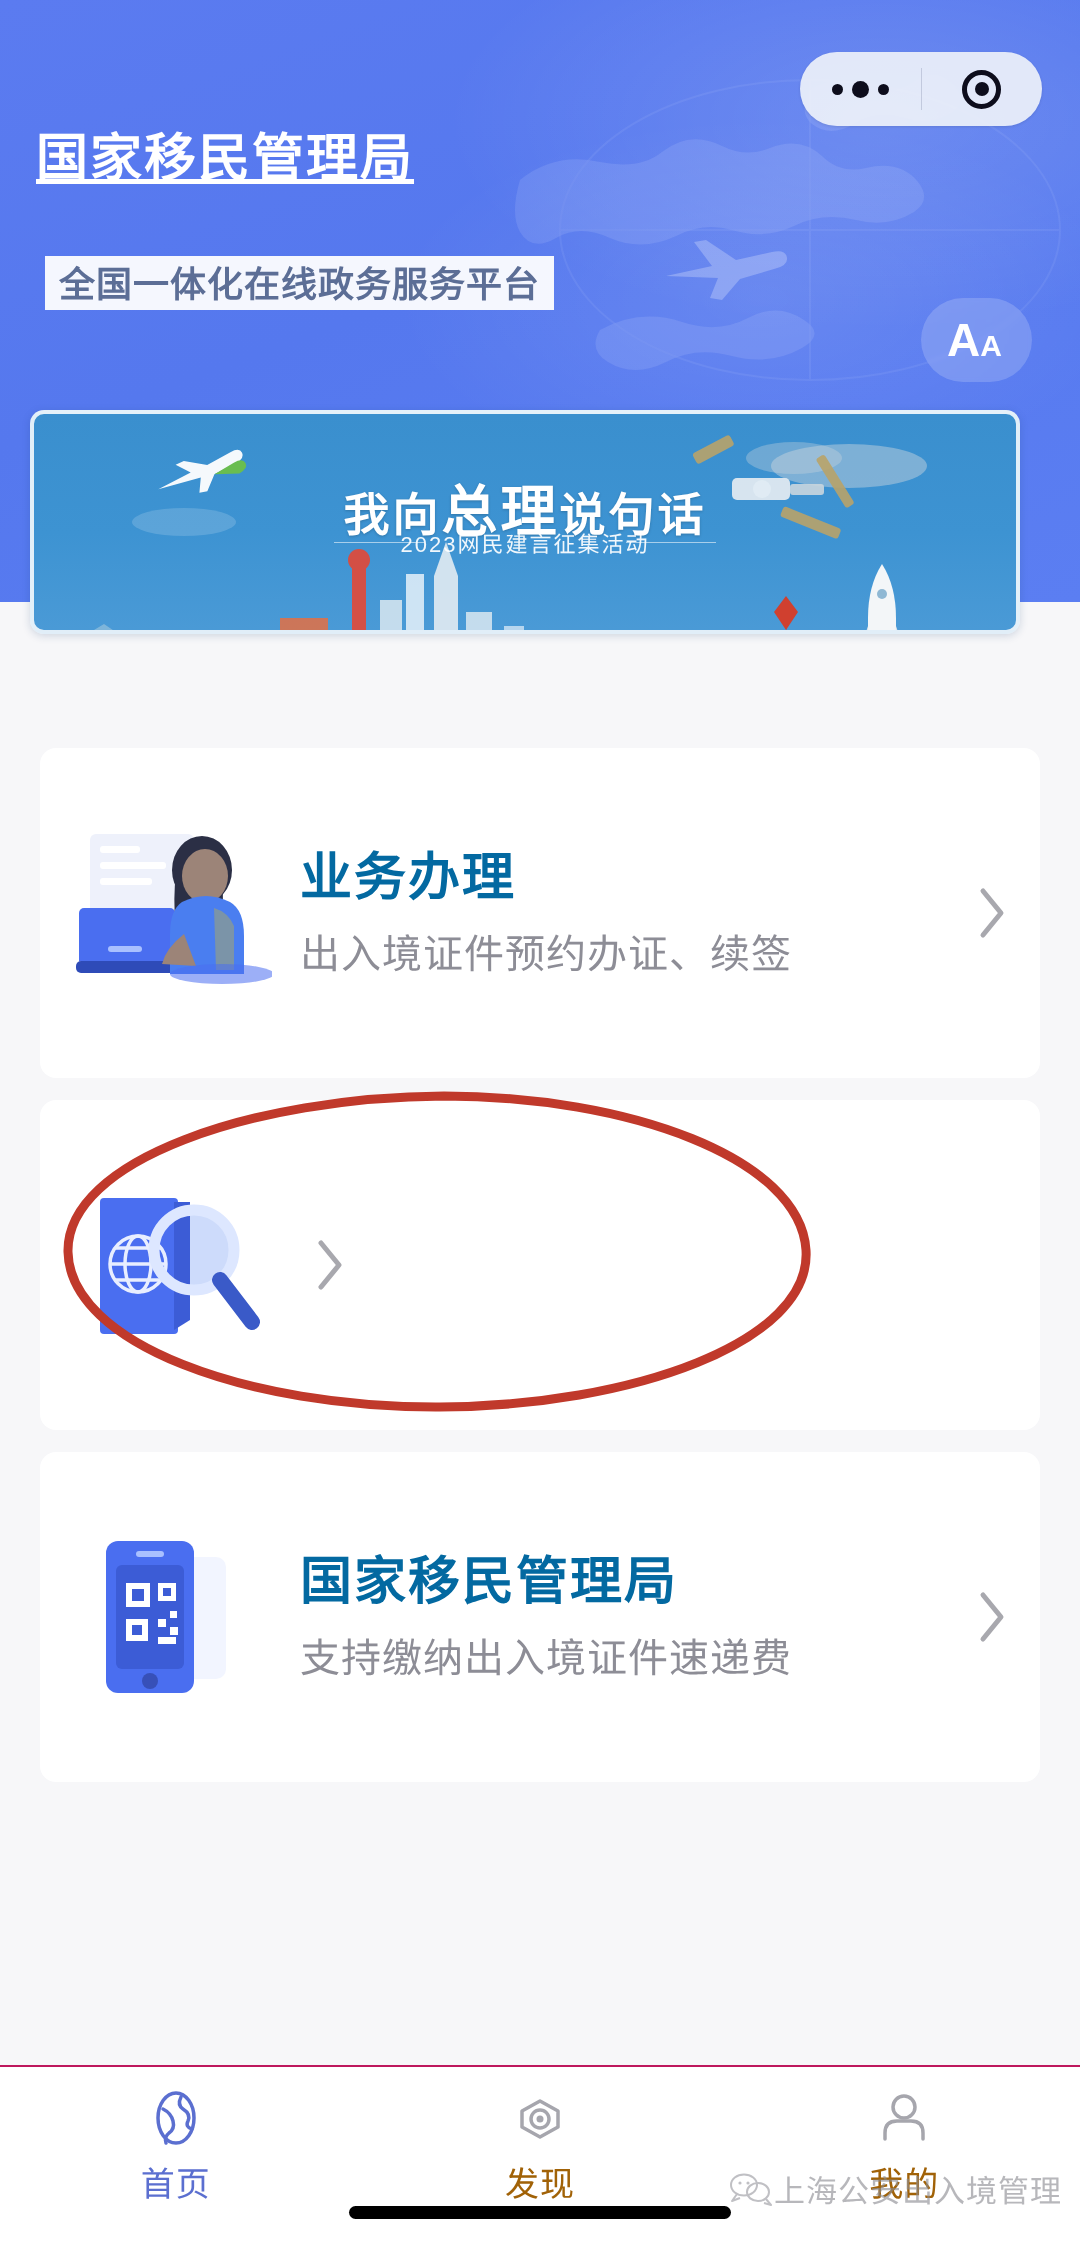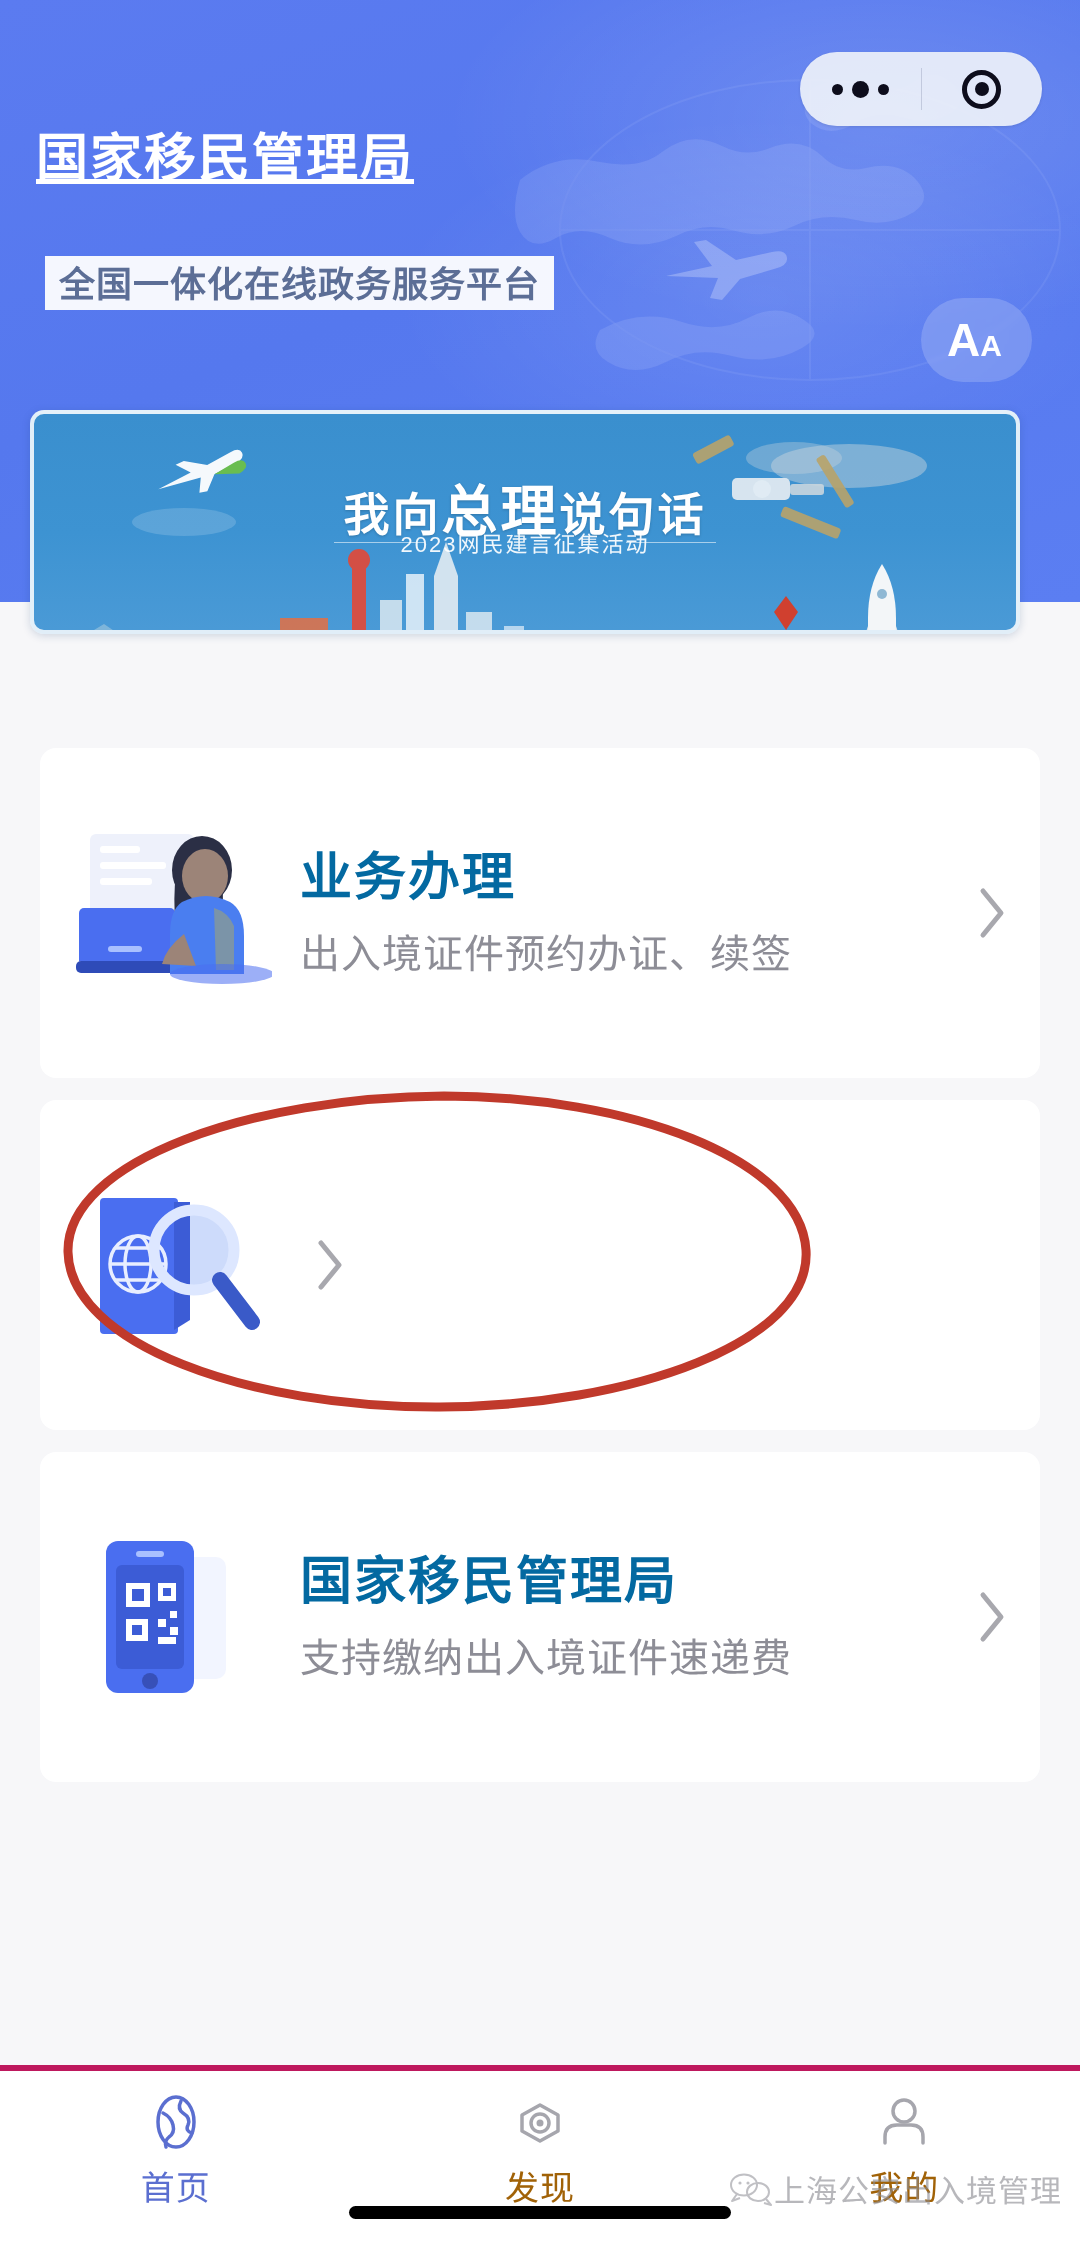--- a/index.html
+++ b/index.html
@@ -270,21 +270,21 @@
     z-index: 5;
   }
 
   
   .tabbar {
     position: absolute;
     left: 0; bottom: 0;
     width: 1080px;
     height: 182px;
     background: #ffffff;
-    border-top: 6px solid #be185d;
+    border-top: 2px solid #be185d;
     display: flex;
     gap: 13px;
   }
   .tab {
     flex: 1;
     display: flex;
     flex-direction: column;
     align-items: center;
     justify-content: flex-start;
     padding-top: 20px;

